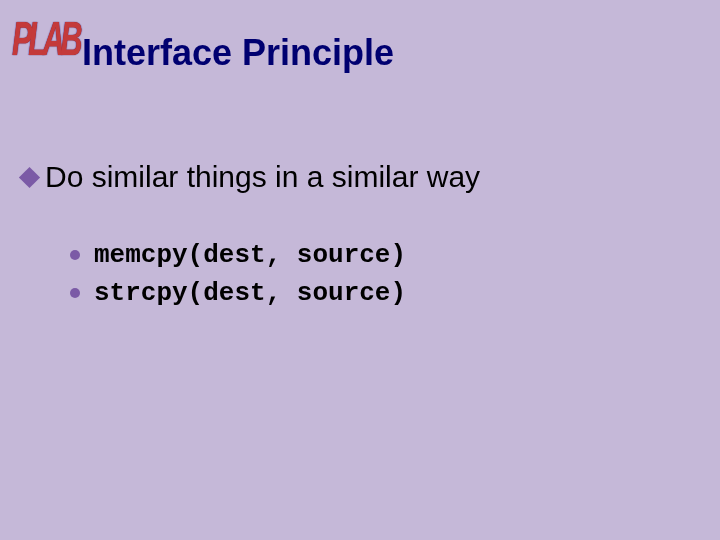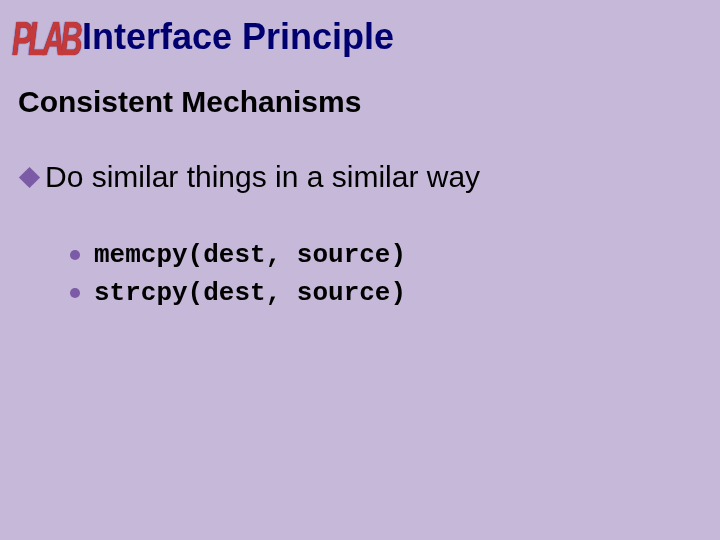--- a/index.html
+++ b/index.html
@@ -32,21 +32,21 @@
       0 0 1px #7a0000,
       -1px 0 1px #9b9bdc,
       1px 0 1px #9b9bdc;
     transform: scaleX(0.85) scaleY(1.35);
     transform-origin: top left;
     display: inline-block;
     font-style: italic;
   }
   .title {
     position: absolute;
-    top: 16px;
+    top: 32px;
     left: 82px;
     font-size: 36px;
     font-weight: bold;
     color: #000070;
   }
   .subtitle {
     position: absolute;
     top: 85px;
     left: 18px;
     font-size: 30px;
@@ -102,21 +102,20 @@
 <body>
 
 <div class="slide">
 
   <div class="logo">
     <span class="logo-text">PLAB</span>
   </div>
 
   <div class="title">Interface Principle</div>
 
-  <div class="subtitle">Consistent Mechanisms</div>
 
   <div class="bullet-main">
     <div class="diamond"></div>
     <div class="bullet-main-text">Do similar things in a similar way</div>
   </div>
 
   <div class="sublist">
     <div class="subitem">
       <div class="dot"></div>
       <div class="code">memcpy(dest, source)</div>

